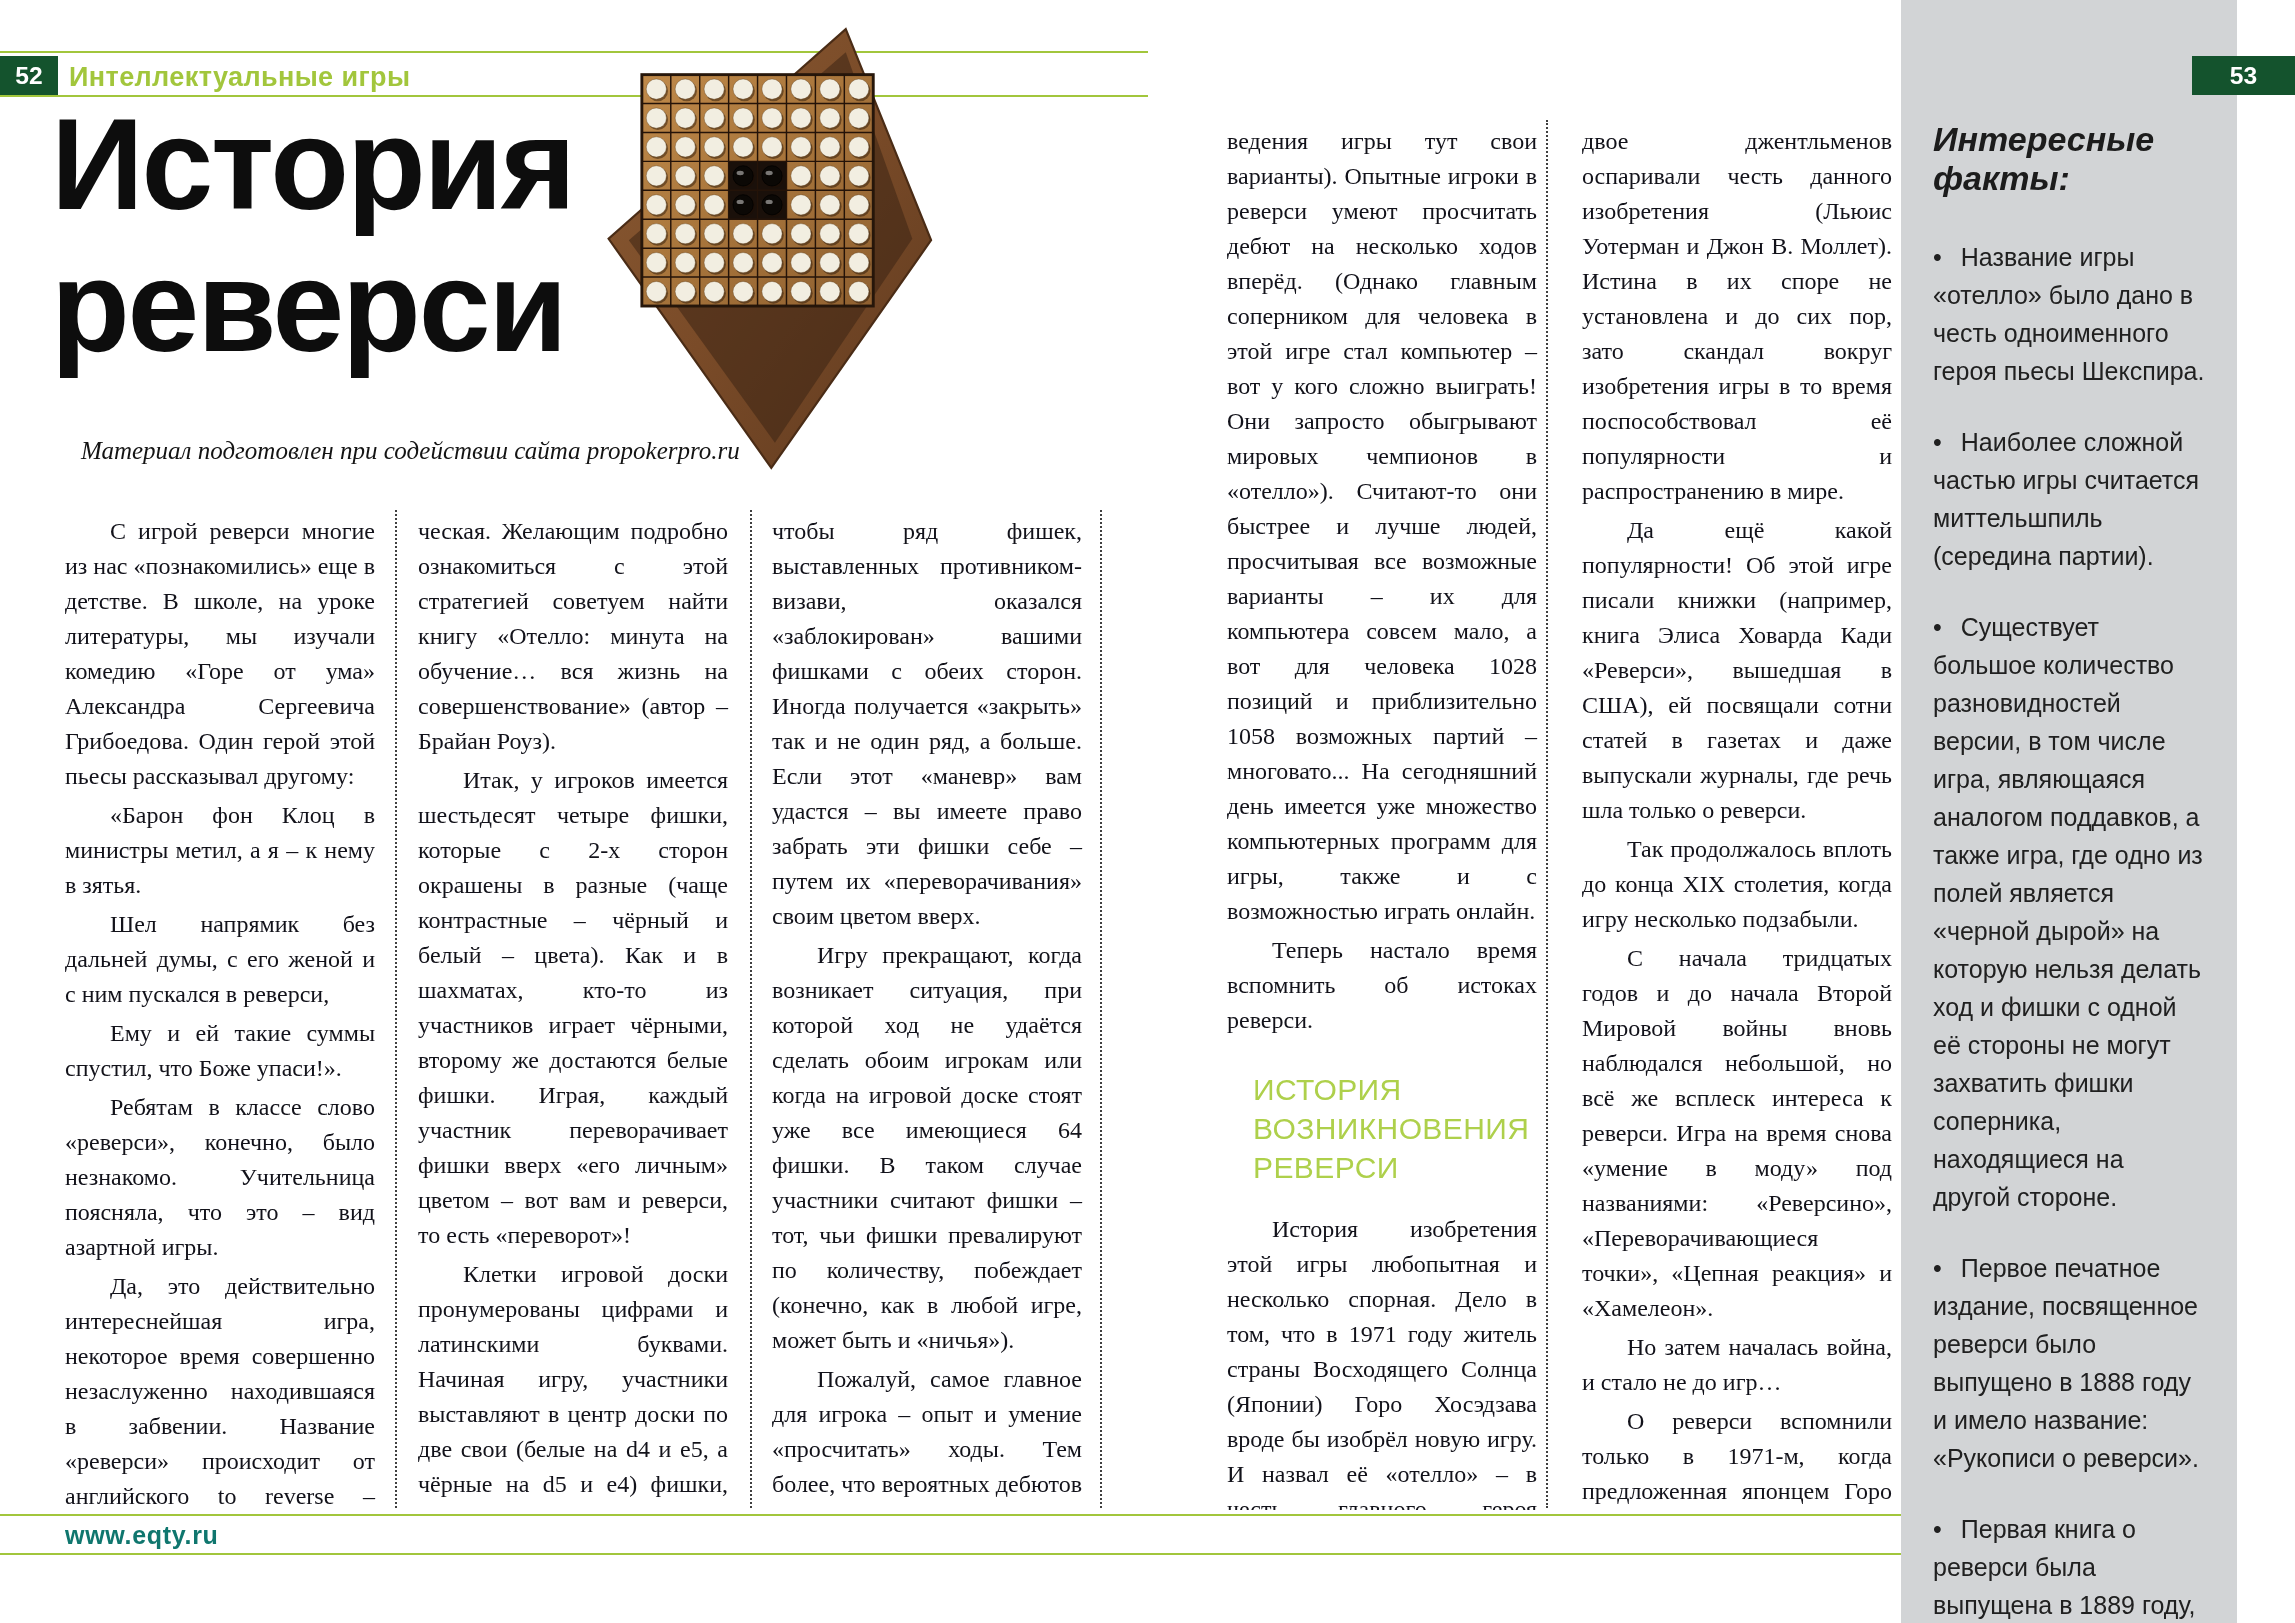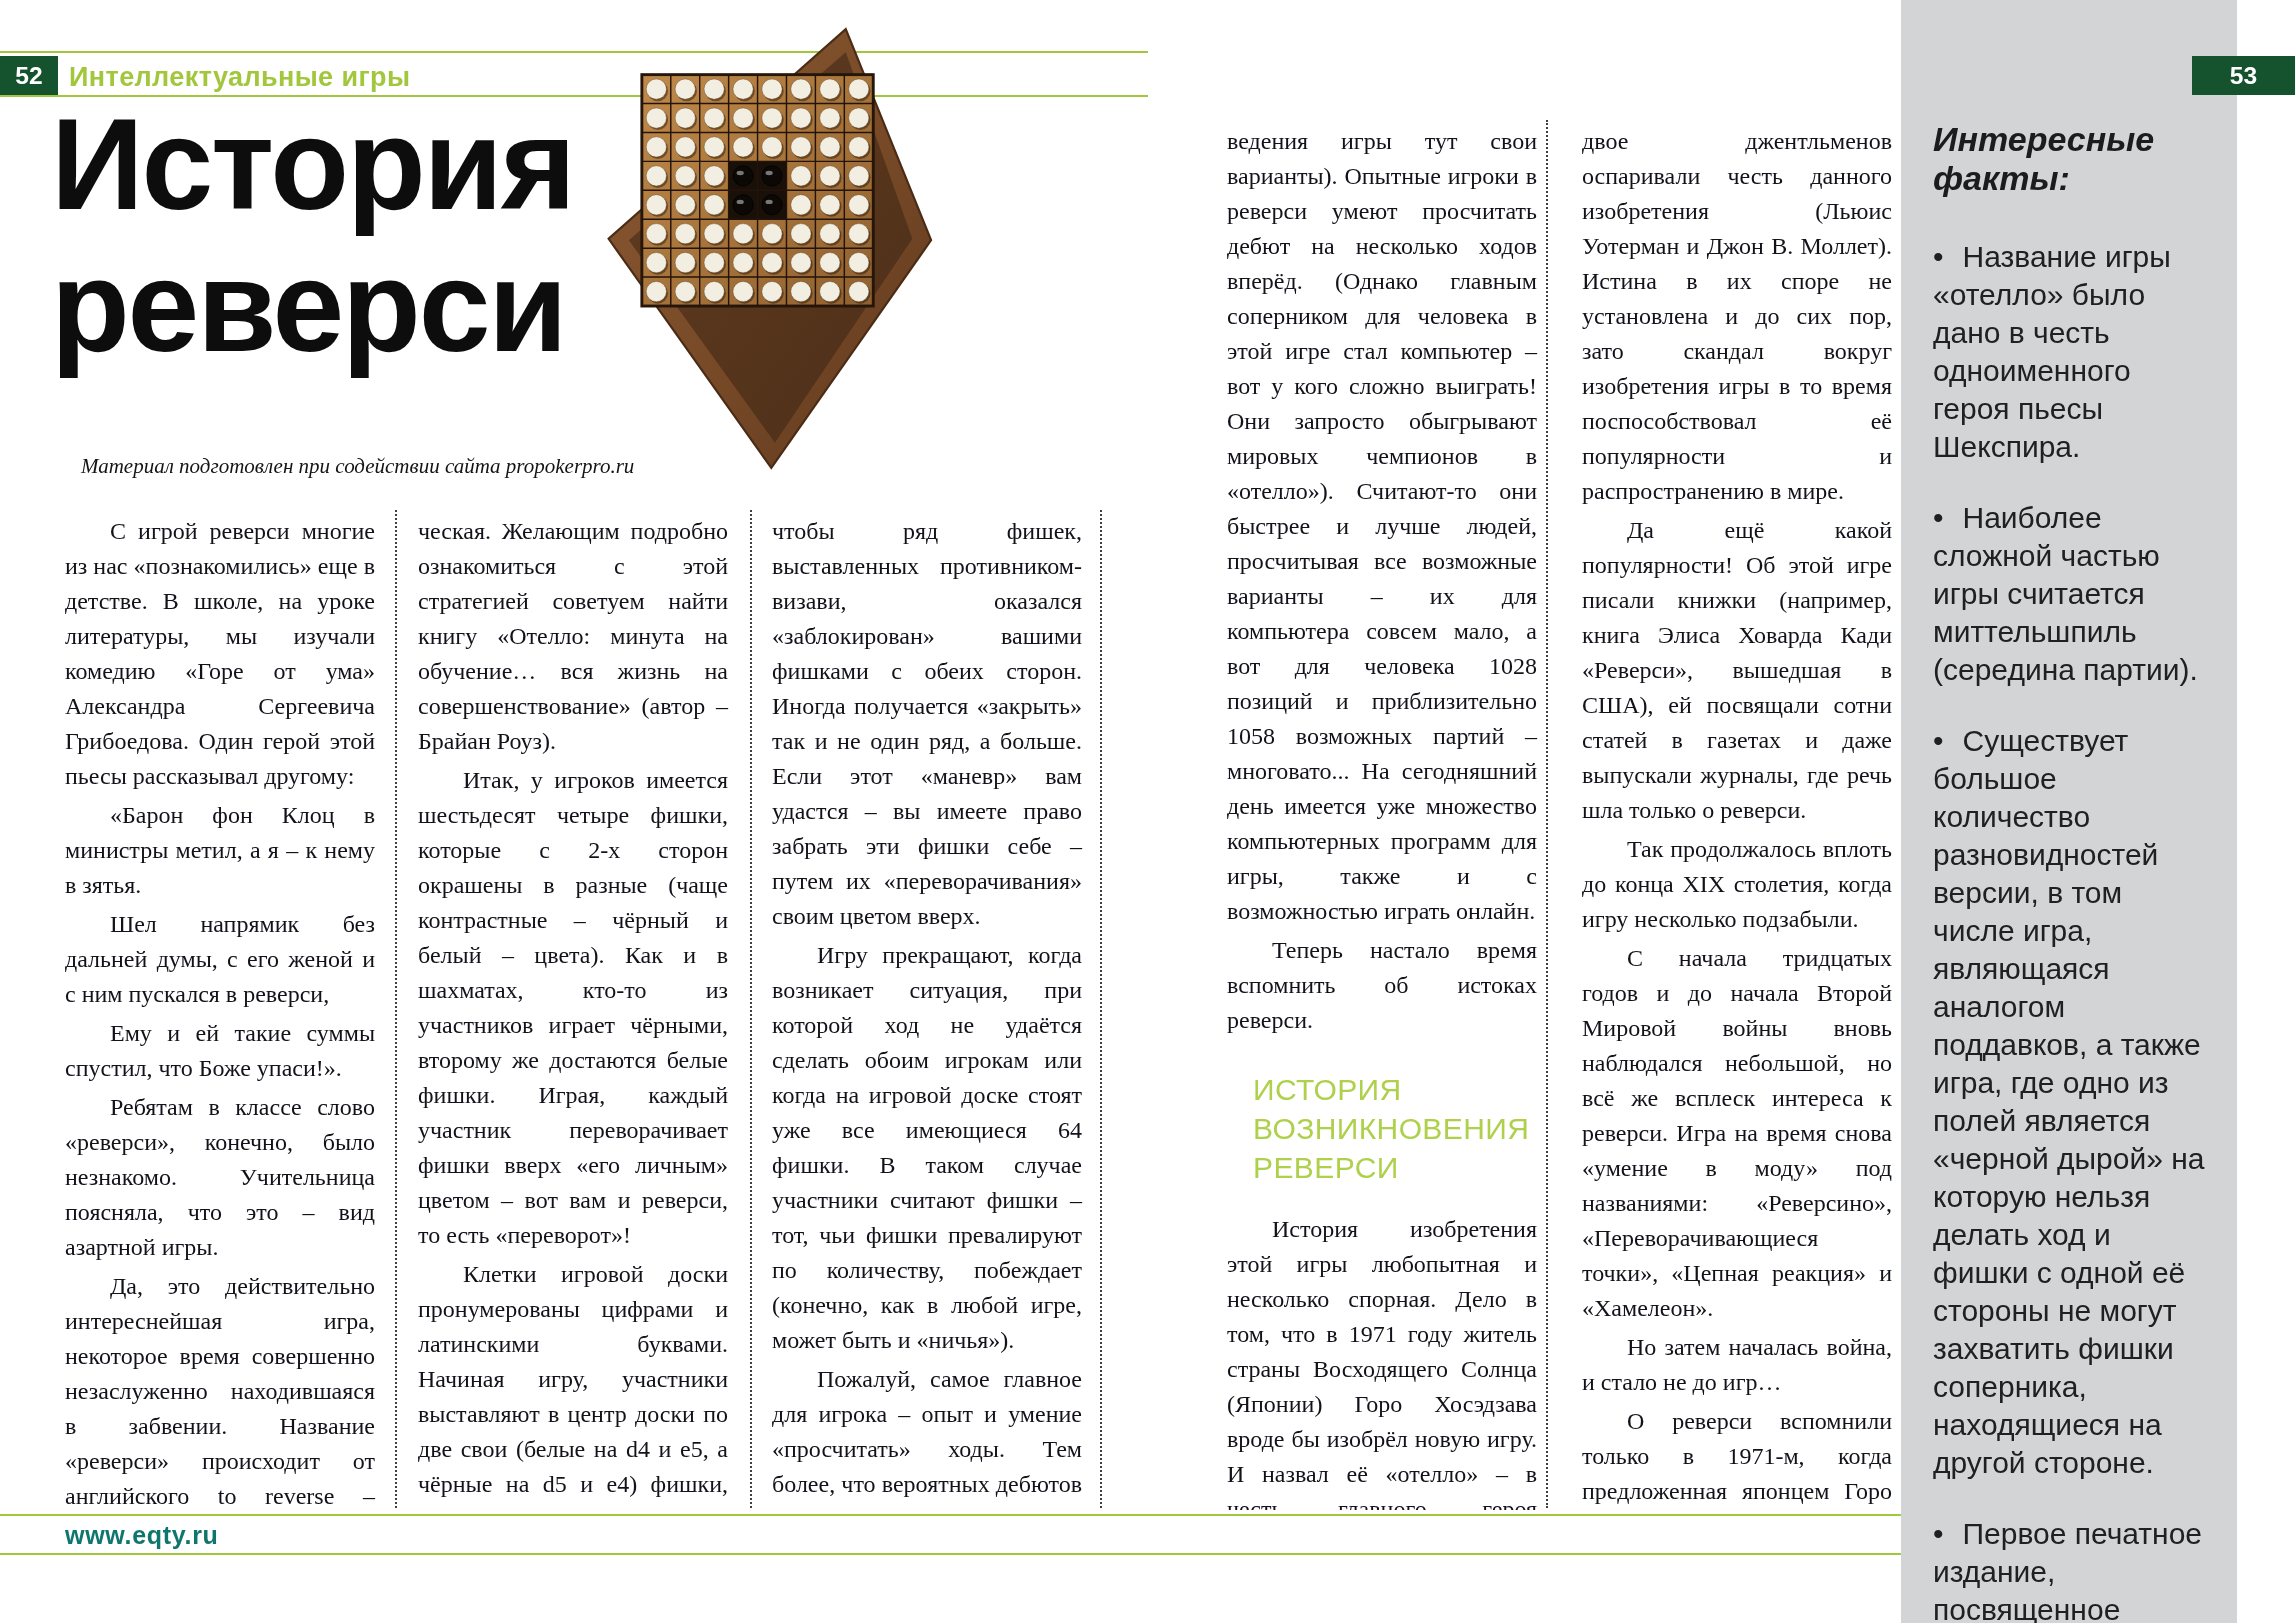--- a/index.html
+++ b/index.html
@@ -17,22 +17,22 @@
          display:flex;align-items:center;justify-content:center;}
   .badge-left{left:0;top:56px;width:58px;height:39px;}
   .badge-right{left:2192px;top:56px;width:103px;height:39px;}
   .section-label{position:absolute;left:69px;top:59px;height:36px;display:flex;align-items:center;
                  font-family:"Liberation Sans","DejaVu Sans",sans-serif;font-weight:bold;
                  font-size:27px;color:#a2c63c;letter-spacing:0.4px;}
   
   .article-title{position:absolute;left:51px;top:93px;
                  font-family:"Liberation Sans","DejaVu Sans",sans-serif;font-weight:bold;
                  font-size:129px;line-height:142px;letter-spacing:-2.2px;color:#0d0d0d;}
-  .caption{position:absolute;left:81px;top:454px;width:723px;
-           font-style:italic;font-size:21px;color:#141414;}
+  .caption{position:absolute;left:81px;top:437px;width:723px;
+           font-style:italic;font-size:25px;color:#141414;}
   
   .photo{position:absolute;left:571px;top:0;width:376px;height:492px;z-index:5;}
   
   .col{position:absolute;width:318px;font-size:24px;line-height:35px;
        text-align:justify;color:#12121a;overflow:hidden;}
   .col-1{left:61px;top:510px;height:999px;}
   .col-2{left:414px;top:510px;height:999px;}
   .col-3{left:768px;top:510px;height:999px;}
   .col-4{left:1223px;top:120px;height:1390px;}
   .col-5{left:1578px;top:120px;height:1390px;}
@@ -43,21 +43,21 @@
                letter-spacing:0.4px;}
   
   .vdot{position:absolute;width:0;border-left:2.9px dotted #3f3f3f;}
   .vd-1{left:395px;top:510px;height:998px;}
   .vd-2{left:750px;top:510px;height:998px;}
   .vd-3{left:1100px;top:510px;height:998px;}
   .vd-4{left:1546px;top:120px;height:1388px;}
   
   .facts-title{font-family:"Liberation Sans","DejaVu Sans",sans-serif;font-style:italic;
                font-weight:bold;font-size:34px;color:#1c1c1c;margin:120px 0 40px 0;}
-  .fact{font-family:"Liberation Sans","DejaVu Sans",sans-serif;font-size:30px;line-height:38px;
+  .fact{font-family:"Liberation Sans","DejaVu Sans",sans-serif;font-size:25px;line-height:38px;
         color:#202020;margin:0 0 33px 0;}
   .fact .bullet{margin-right:19px;}
   
   .ftr-rule-a{left:0;top:1514px;width:1901px;}
   .ftr-rule-b{left:0;top:1553px;width:1901px;}
   .footer-url{position:absolute;left:65px;top:1517px;height:36px;display:flex;align-items:center;
               font-family:"Liberation Sans","DejaVu Sans",sans-serif;font-weight:bold;
               font-size:25px;color:#0f766e;letter-spacing:0.7px;}
 </style>
 </head>

